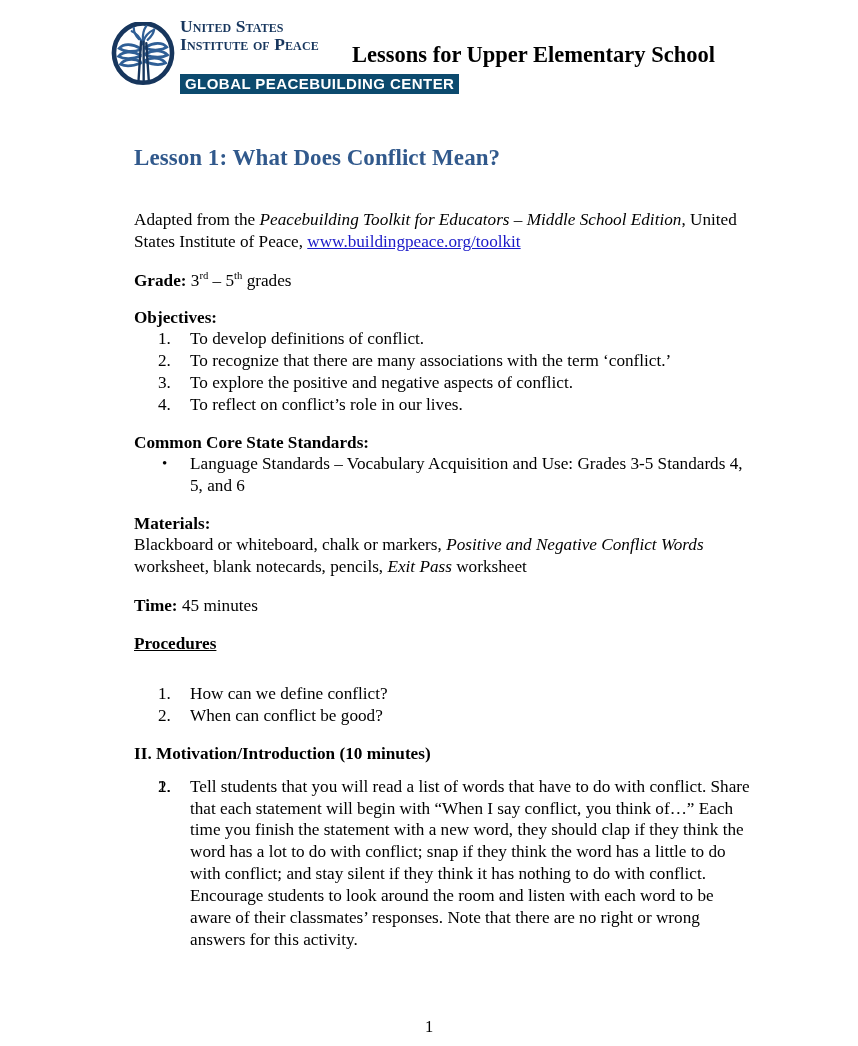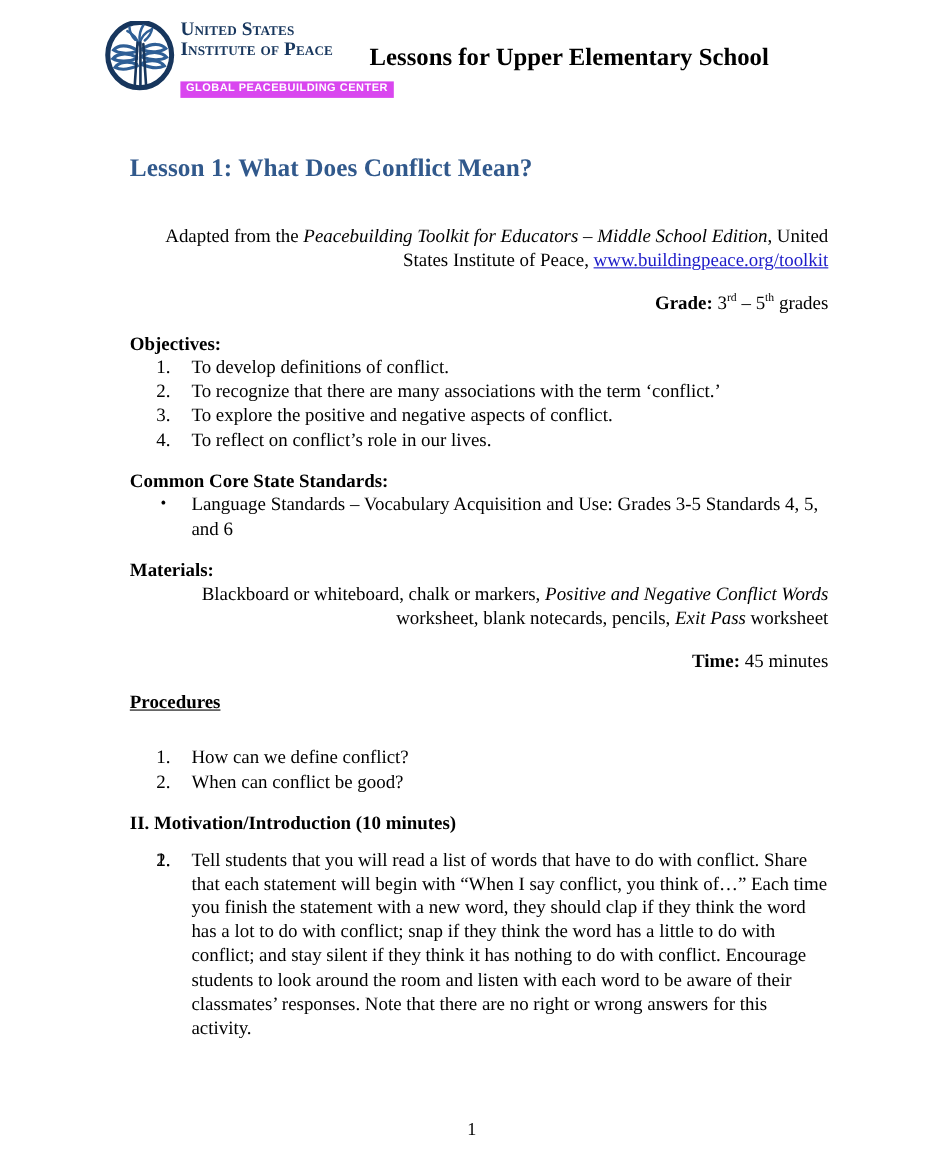--- a/index.html
+++ b/index.html
@@ -14,20 +14,21 @@
     color: #000000;
     position: relative;
     overflow: hidden;
   }
 
   .page {
     width: 858px;
     height: 1046px;
     position: relative;
     box-sizing: border-box;
+    padding-left: 16px;
   }
 
   
   .header {
     display: flex;
     align-items: center;
     padding-top: 16px;
     padding-left: 94px;
   }
   .logo {
@@ -52,25 +53,25 @@
     font-family: "Liberation Serif", "DejaVu Serif", serif;
     color: #17365d;
     font-weight: bold;
     font-size: 17.5px;
     letter-spacing: 0.1px;
     line-height: 1.02;
     font-variant: small-caps;
     white-space: nowrap;
   }
   .logo-banner {
-    background: #d946ef;
+    background: #0c4a6e;
     color: #ffffff;
     font-family: "Liberation Sans", "DejaVu Sans", sans-serif;
     font-weight: bold;
-    font-size: 10px;
+    font-size: 15px;
     letter-spacing: 0.45px;
     padding: 2.5px 5px 2.5px 5px;
     margin-top: 20px;
     white-space: nowrap;
     line-height: 1;
   }
   .doc-title {
     font-family: "Liberation Serif", "DejaVu Serif", serif;
     font-weight: bold;
     font-size: 22.5px;
@@ -91,21 +92,21 @@
     font-weight: bold;
     margin: 0;
     padding-top: 51px;
     letter-spacing: 0.05px;
   }
 
   p.para {
     font-size: 17.2px;
     line-height: 1.275;
     margin: 0;
-    text-align: right;
+    text-align: left;
   }
   .gap-lg { height: 38px; }
   .gap-md { height: 17px; }
   .gap-sm { height: 12px; }
 
   .italic { font-style: italic; }
   .bold { font-weight: bold; }
   .underline-bold {
     font-weight: bold;
     text-decoration: underline;

